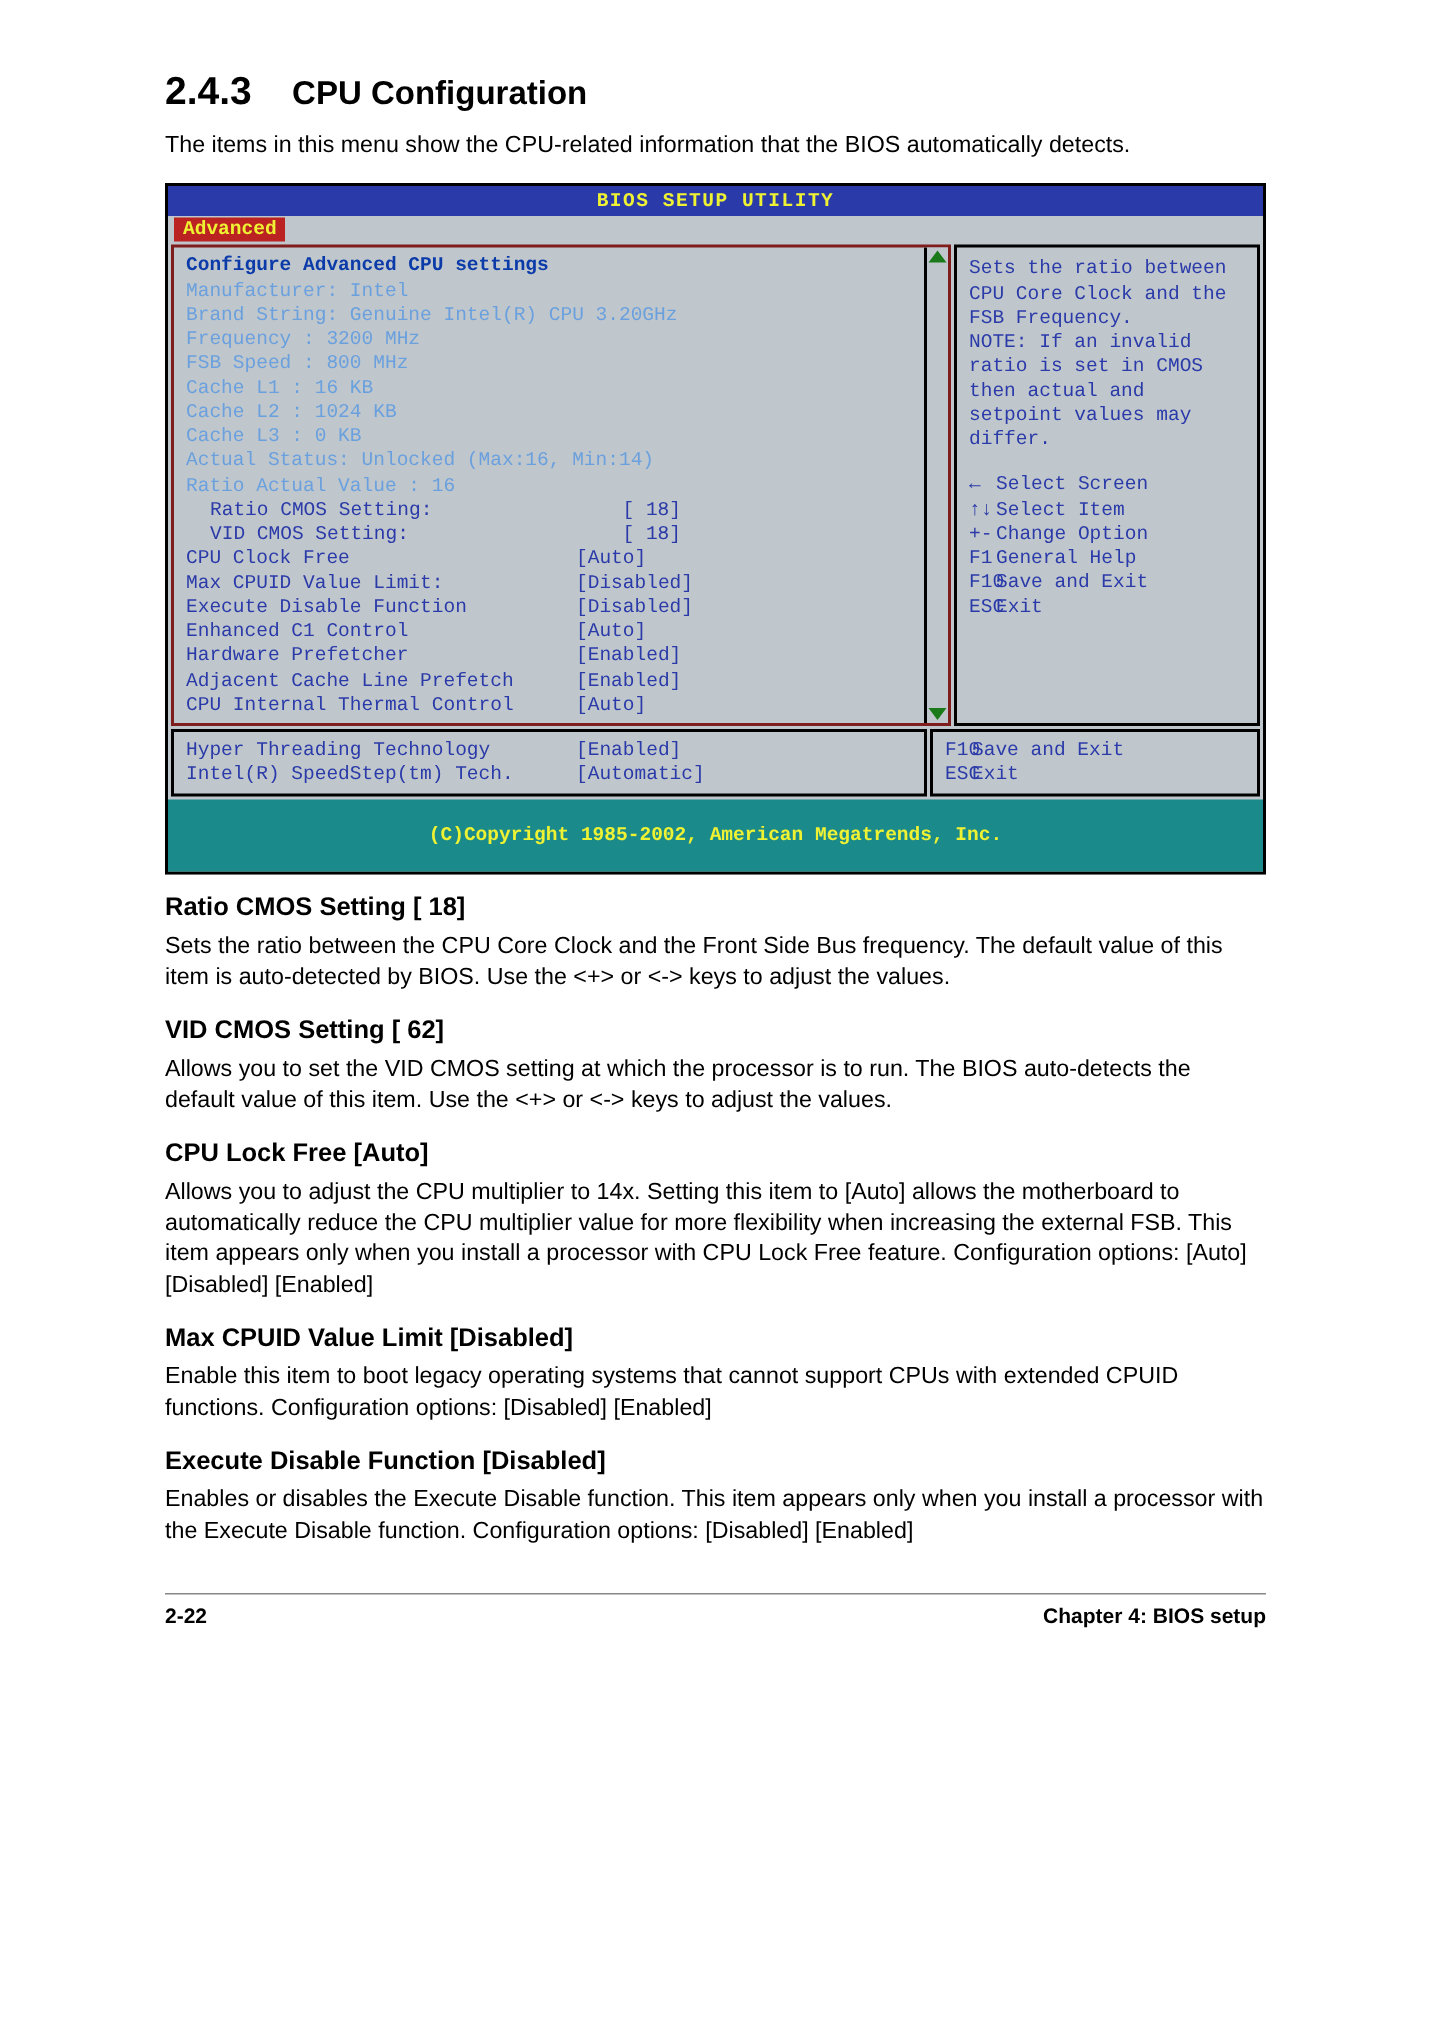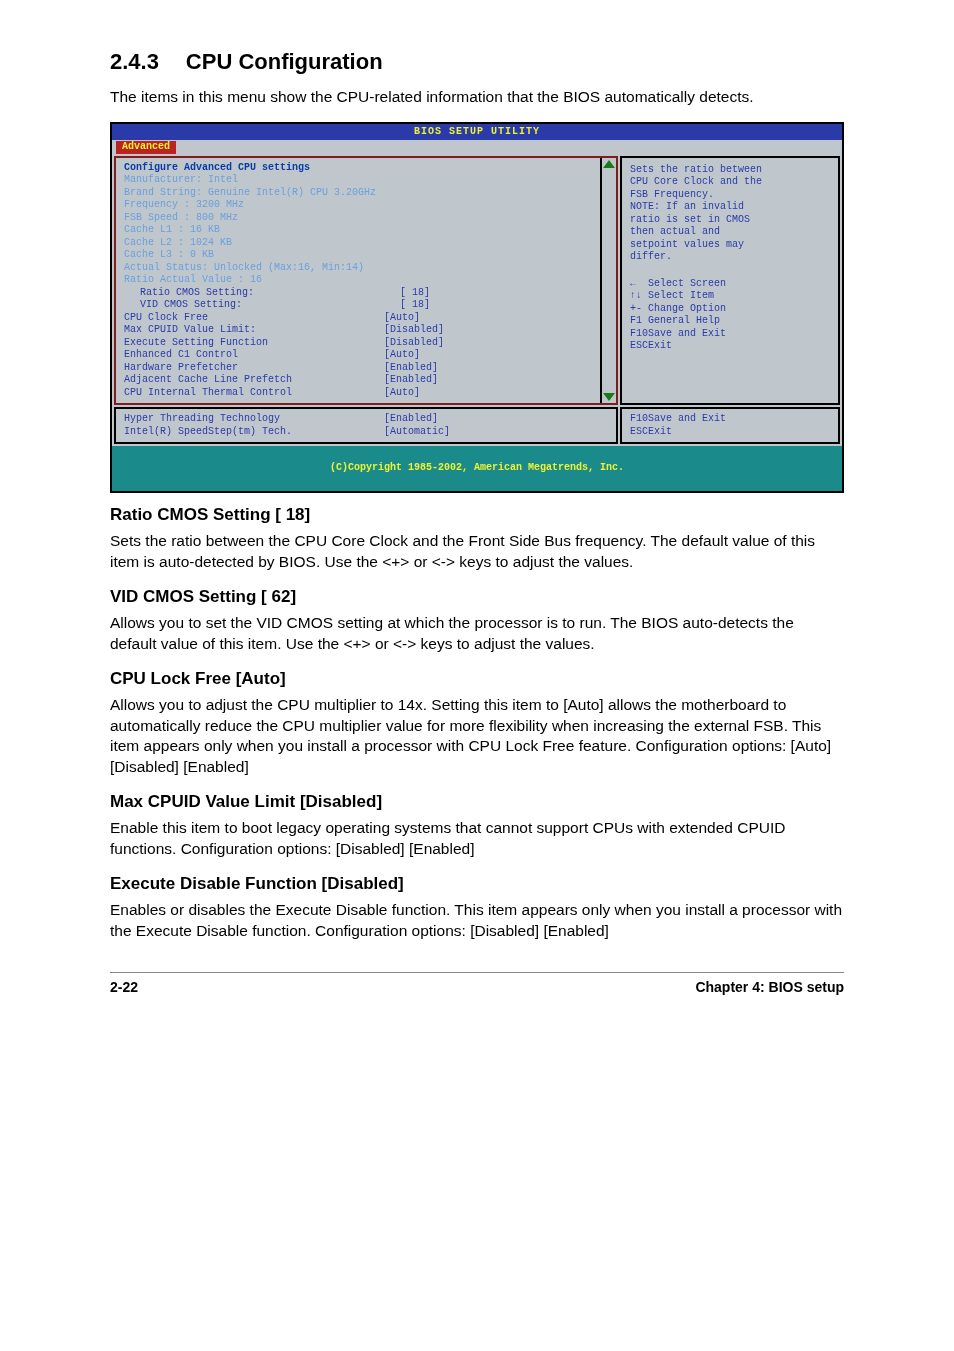--- a/index.html
+++ b/index.html
@@ -1,30 +1,30 @@
 <!DOCTYPE html>
 <html><head>
 <meta charset="utf-8">
 <style>
   * { box-sizing: border-box; margin: 0; padding: 0; }
   html, body { width: 954px; background: #fff; font-family: Arial, Helvetica, sans-serif; color: #000; }
   .page { padding: 40px 110px 40px 110px; }
-  .sec-num { font-weight: bold; font-size: 22px; }
+  .sec-num { font-weight: bold; font-size: 26px; }
   .sec-title { font-weight: bold; font-size: 22px; margin-left: 18px; }
   h1.section { margin-bottom: 10px; }
   p.body { font-size: 15.5px; line-height: 1.35; margin: 6px 0 14px 0; }
   .subhead { font-weight: bold; font-size: 17px; margin-bottom: 4px; }
   .footer { display: flex; justify-content: space-between; font-weight: bold; font-size: 14px; margin-top: 30px; border-top: 1px solid #888; padding-top: 6px; }
 
   
   .bios {
     width: 100%;
     border: 2px solid #000;
     font-family: "Courier New", monospace;
-    font-size: 10px;
+    font-size: 13px;
     line-height: 1.25;
     background: #c0c7cc;
     margin: 8px 0 12px 0;
   }
   .bios-header {
     background: #2a3aa9;
     color: #eef233;
     text-align: center;
     font-weight: bold;
     padding: 2px 0;
@@ -47,33 +47,33 @@
   }
   .bios-left {
     flex: 1 1 auto;
     border: 2px solid #7f1d1d;
     margin: 2px;
     padding: 4px 6px 4px 8px;
     position: relative;
     color: #2a3aa9;
   }
   .bios-right {
-    width: 220px;
+    width: 204px;
     border: 2px solid #000;
     margin: 2px 2px 2px 0;
     padding: 6px 6px 6px 8px;
     color: #2a3aa9;
     position: relative;
   }
   .bios-left .headline { color: #0b3aa9; font-weight: bold; }
   .ro { color: #6aa0de; } 
   .row { display: flex; }
   .row .lbl { flex: 0 0 260px; white-space: pre; }
   .row .val { flex: 0 0 110px; white-space: pre; }
-  .indent { padding-left: 16px; }
+  .indent { padding-left: 16px; gap: 15px; }
   .scrollcol {
     position: absolute;
     top: 0; right: 0; bottom: 0;
     width: 16px;
     background: #c0c7cc;
     border-left: 2px solid #000;
     display: flex; flex-direction: column; align-items: center; justify-content: space-between;
   }
   .arrow-up, .arrow-down {
     width: 0; height: 0;
@@ -152,21 +152,21 @@
         </div>
         <div class="row">
           <span class="lbl">CPU Clock Free</span>
           <span class="val">[Auto]</span>
         </div>
         <div class="row">
           <span class="lbl">Max CPUID Value Limit:</span>
           <span class="val">[Disabled]</span>
         </div>
         <div class="row">
-          <span class="lbl">Execute Setting Function</span>
+          <span class="lbl">Execute Disable Function</span>
           <span class="val">[Disabled]</span>
         </div>
         <div class="row">
           <span class="lbl">Enhanced C1 Control</span>
           <span class="val">[Auto]</span>
         </div>
         <div class="row">
           <span class="lbl">Hardware Prefetcher</span>
           <span class="val">[Enabled]</span>
         </div>

